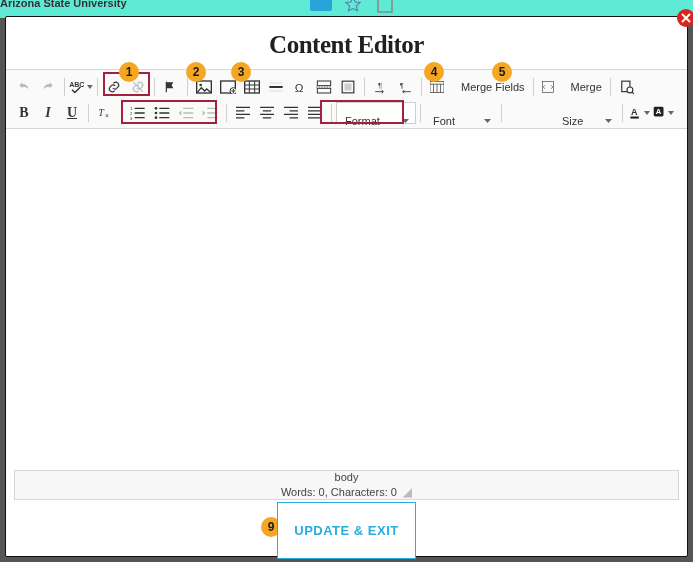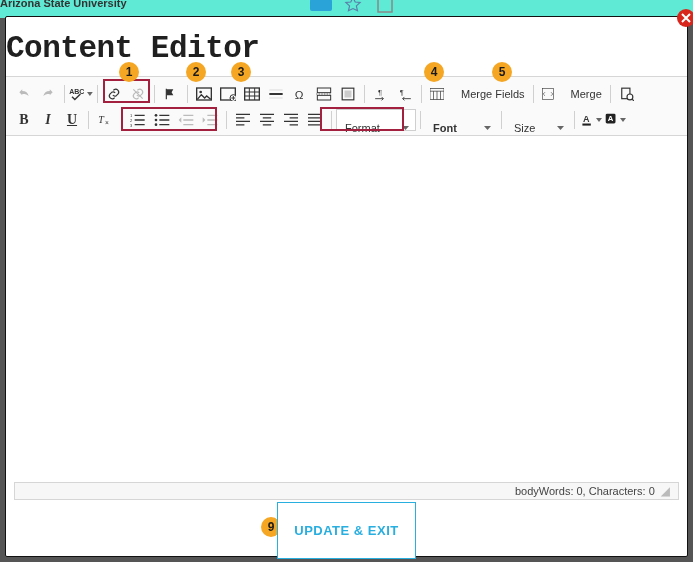--- a/index.html
+++ b/index.html
@@ -2,36 +2,36 @@
 <html><head>
 <meta charset="utf-8">
 <style>
   * { box-sizing: border-box; margin: 0; padding: 0; }
   html, body { width: 693px; height: 562px; font-family: Arial, Helvetica, sans-serif; background: #555; overflow: hidden; }
   .bg-strip { position: absolute; top: 0; left: 0; right: 0; height: 18px; background: #5eead4; color: #333; font-size: 11px; font-weight: bold; text-align: left; padding-right: 90px; line-height: 6px; overflow: hidden; }
   .bg-icons { position:absolute; top:-6px; left:310px; display:flex; gap:10px; }
   .bg-ico { width:22px; height:22px; display:flex; align-items:center; justify-content:center; }
   .panel { position: absolute; top: 16px; left: 5px; right: 5px; bottom: 5px; background: #fff; border: 1px solid #111; border-radius: 2px; }
   .close-btn { position: absolute; top: -8px; right: -8px; width: 18px; height: 18px; background: #d9261c; color: #fff; border-radius: 50%; display: flex; align-items: center; justify-content: center; font-size: 12px; font-weight: bold; cursor: pointer; }
-  .title { font-size: 31px; font-weight: 900; letter-spacing: -0.5px; color: #202020; padding: 14px 0 10px; font-family: Liberation Mono, monospace; }
+  .title { text-align: center; font-size: 25px; font-weight: 900; letter-spacing: -0.5px; color: #202020; padding: 14px 0 10px; font-family: Liberation Serif, serif; }
   .toolbar { border-top: 1px solid #d6d6d6; border-bottom: 1px solid #d6d6d6; background: #fafafa; padding: 4px 6px 2px; position: relative; }
   .row { display: flex; align-items: center; height: 26px; }
   .sep { width: 1px; height: 18px; background: #d0d0d0; margin: 0 4px; }
   .btn { width: 24px; height: 24px; display: flex; align-items: center; justify-content: center; color: #333; cursor: pointer; border-radius: 2px; }
   .btn.disabled { color: #bbb; cursor: default; }
   .caret { margin-left: 1px; }
   .txtbtn { height: 22px; display: flex; align-items: center; font-size: 11px; color: #333; gap: 17px; padding: 0 4px; cursor: pointer; }
   .combo { height: 22px; border: 1px solid #cfcfcf; background: #fff; display: flex; align-items: center; justify-content: space-between; padding: 16px 6px 0 8px; font-size: 11px; color: #333; cursor: pointer; }
   .combo.fmt { width: 80px; }
-  .combo.fnt { width: 72px; border:none; background:transparent;font-weight:bold; }
-  .combo.sz  { width: 64px; border:none; background:transparent; }
+  .combo.fnt { width: 72px; border:none; background:transparent; }
+  .combo.sz  { width: 64px; border:none; background:transparent;margin-left:48px; }
   .hl { position: absolute; border: 2px solid #a3203e; pointer-events: none; }
   .callout { position: absolute; width: 20px; height: 20px; border-radius: 50%; background: #f5a623; color: #1a1a1a; font-size: 12px; font-weight: bold; display: flex; align-items: center; justify-content: center; pointer-events: none; }
   .editor-area { position: absolute; top: 128px; left: 8px; right: 8px; bottom: 88px; background: #fff; }
-  .status { position: absolute; left: 8px; right: 8px; bottom: 56px; height: 18px; border: 1px solid #d6d6d6; background: #f7f7f7; display: flex; align-items: center; justify-content: flex-end; font-size: 11px; color: #444; padding: 0 8px; }
+  .status { position: absolute; left: 8px; right: 8px; bottom: 56px; height: 30px; border: 1px solid #d6d6d6; background: #f7f7f7; display: flex; align-items: center; justify-content: space-between; font-size: 11px; color: #444; padding: 0 8px; flex-direction: column; }
   .resize-grip { color:#bbb; font-size:12px; margin-left:6px; }
   .footer { position: absolute; left: 0; right: 0; bottom: 0; height: 52px; display: flex; align-items: center; justify-content: center; }
   .update-btn { border: 1px solid #29aee0; color: #29aee0; background: #fff; padding: 20px 16px; font-size: 13px; letter-spacing: 0.5px; font-weight: 600; cursor: pointer; }
   svg { display:block; }
   .b-bold { font-weight:900; font-size:14px; font-family:"Times New Roman",serif; }
   .b-ital { font-style:italic; font-weight:bold; font-size:14px; font-family:"Times New Roman",serif; }
   .b-und  { text-decoration:underline; font-weight:bold; font-size:14px; font-family:"Times New Roman",serif; }
 </style>
 </head>
 <body>

